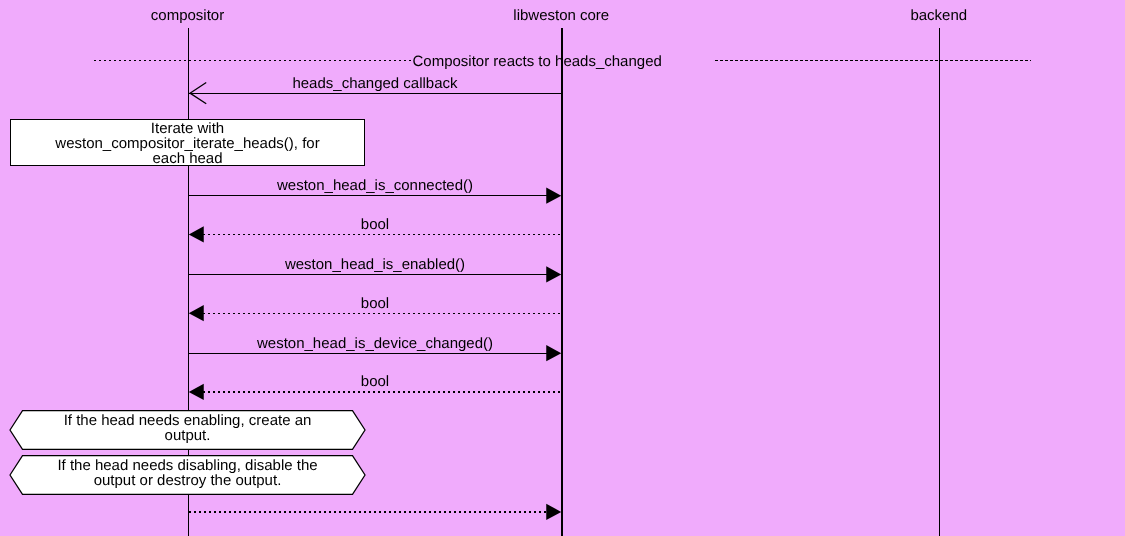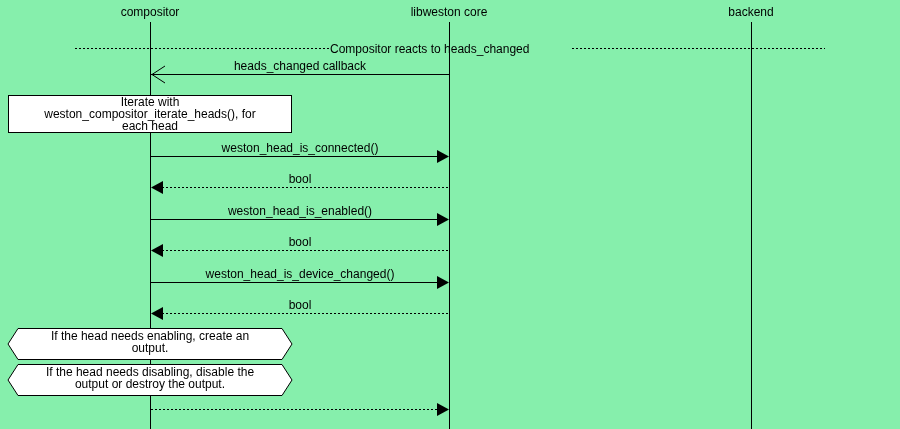--- a/index.html
+++ b/index.html
@@ -4,21 +4,21 @@
 <style>
   html, body {
     margin: 0;
     padding: 0;
     background: #ffffff;
   }
   #diagram-root {
     position: relative;
     width: 900px;
     height: 429px;
-    background: #86efac;
+    background: #f0abfc;
     font-family: "Liberation Sans", sans-serif;
     overflow: hidden;
   }
   #diagram-svg {
     position: absolute;
     left: 0;
     top: 0;
     width: 900px;
     height: 429px;
     display: block;

